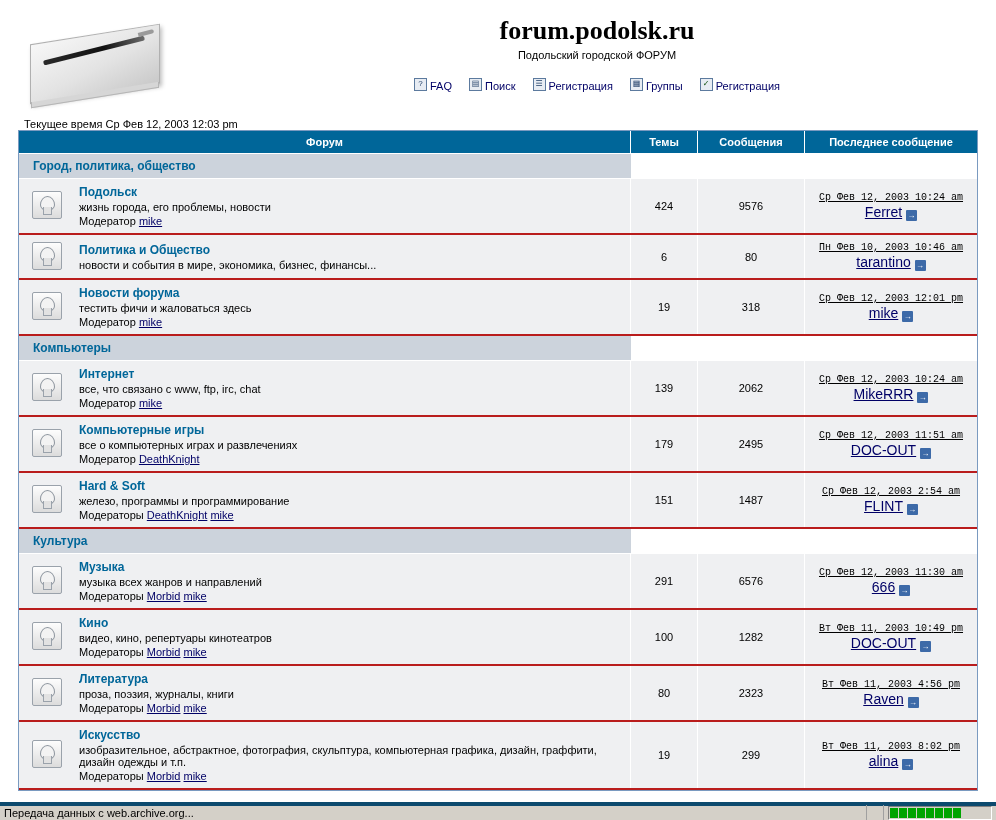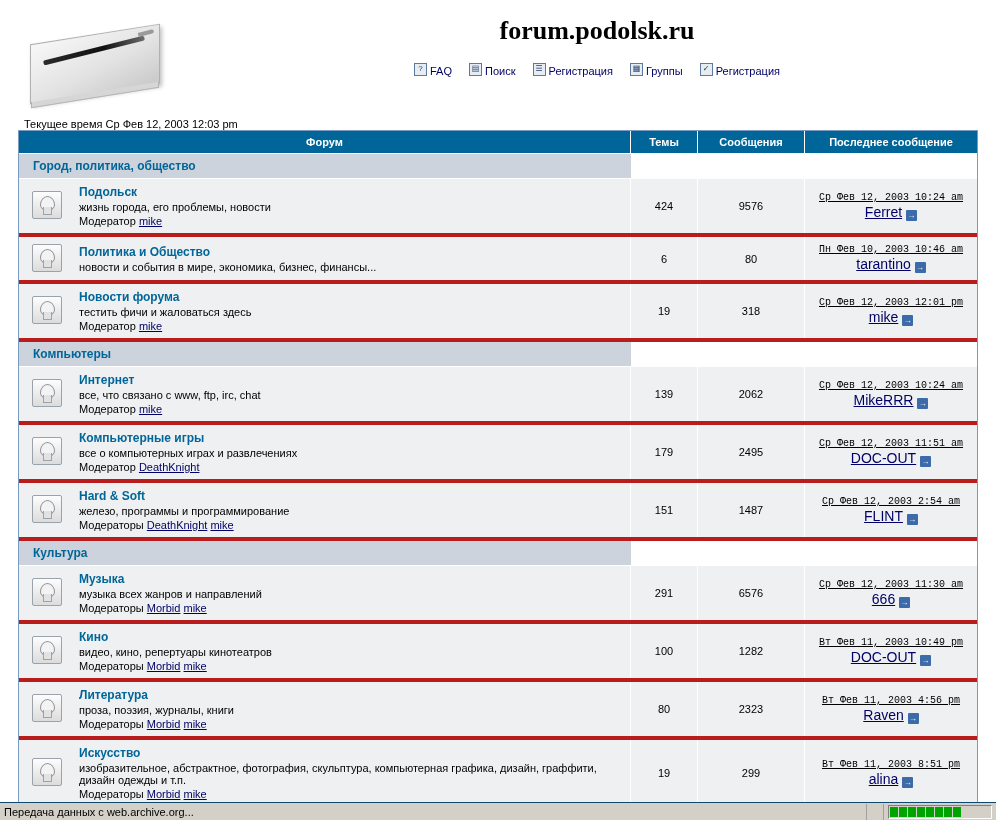--- a/index.html
+++ b/index.html
@@ -190,21 +190,21 @@
     padding: 5px 0 5px 14px;
   }
   .cat-title a {
     color: #006699;
     font-weight: bold;
     font-size: 12px;
     text-decoration: none;
   }
   .frow td {
     background: #eff0f2;
-    border-bottom: 4px solid #b91c1c;
+    border-bottom: 2px solid #b91c1c;
     padding: 6px 4px;
     vertical-align: middle;
   }
   .frow td.icon {
     width: 48px;
     text-align: center;
     background: #eff0f2;
   }
   .folder {
     display: inline-block;
@@ -296,21 +296,21 @@
     border-left: 1px solid #ccd3dc;
   }
   
   .statusbar {
     position: absolute;
     left: 0;
     bottom: 0;
     width: 996px;
     height: 18px;
     background: #d4d0c8;
-    border-top: 1px solid #0c4a6e;
+    border-top: 4px solid #0c4a6e;
     box-sizing: border-box;
     display: flex;
     align-items: center;
     font-size: 11px;
     color: #000000;
   }
   .status-text {
     flex: 1;
     padding-left: 4px;
     border-right: 1px solid #a0a0a0;
@@ -355,20 +355,21 @@
   <div class="header">
     <div class="logo-cell">
       <div class="logo-art">
         <div class="logo-book"></div>
         <div class="logo-pen"></div>
         <div class="logo-pen-tip"></div>
       </div>
     </div>
     <div class="title-cell">
       <div class="site-title">forum.podolsk.ru</div>
+      <div class="site-sub">Подольский городской ФОРУМ</div>
 
       <div class="navlinks">
         <div class="navrow">
           <span class="navitem">
             <span class="nav-ico">?</span><a href="#">FAQ</a>
           </span>
           <span class="navitem">
             <span class="nav-ico">▤</span><a href="#">Поиск</a>
           </span>
           <span class="navitem">
@@ -616,21 +617,21 @@
             <div class="fdesc">изобразительное, абстрактное, фотография, скульптура, компьютерная графика, дизайн, граффити, дизайн одежды и т.п.</div>
             <div class="fmod">
               <span>Модераторы</span>
               <a href="#">Morbid</a>
               <a href="#">mike</a>
             </div>
           </td>
           <td class="num">19</td>
           <td class="num num2">299</td>
           <td class="last">
-            <div class="lp-date">Вт Фев 11, 2003 8:51 pm</div>
+            <div class="lp-date">Вт Фев 11, 2003 8:02 pm</div>
             <div class="lp-user"><a href="#">alina</a><span class="goicon">→</span></div>
           </td>
         </tr>
 
       </tbody>
     </table>
   </div>
 
 </div>
 

